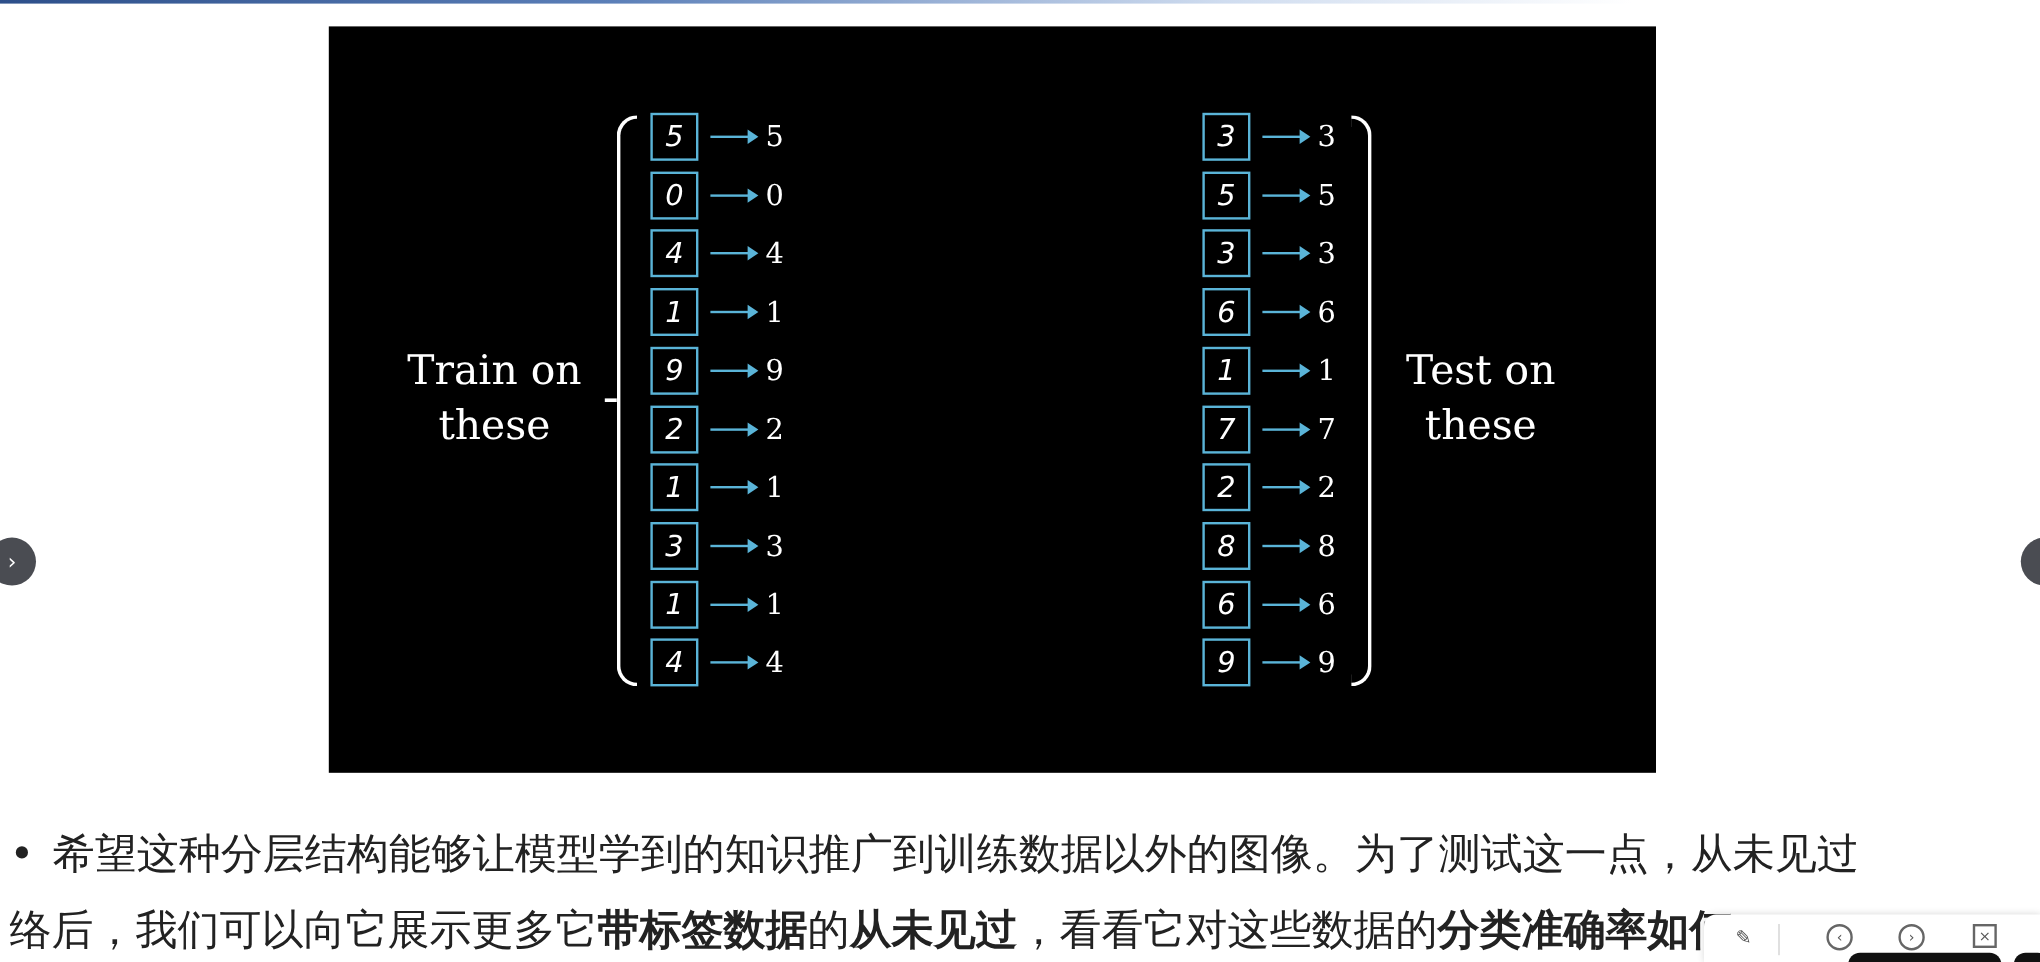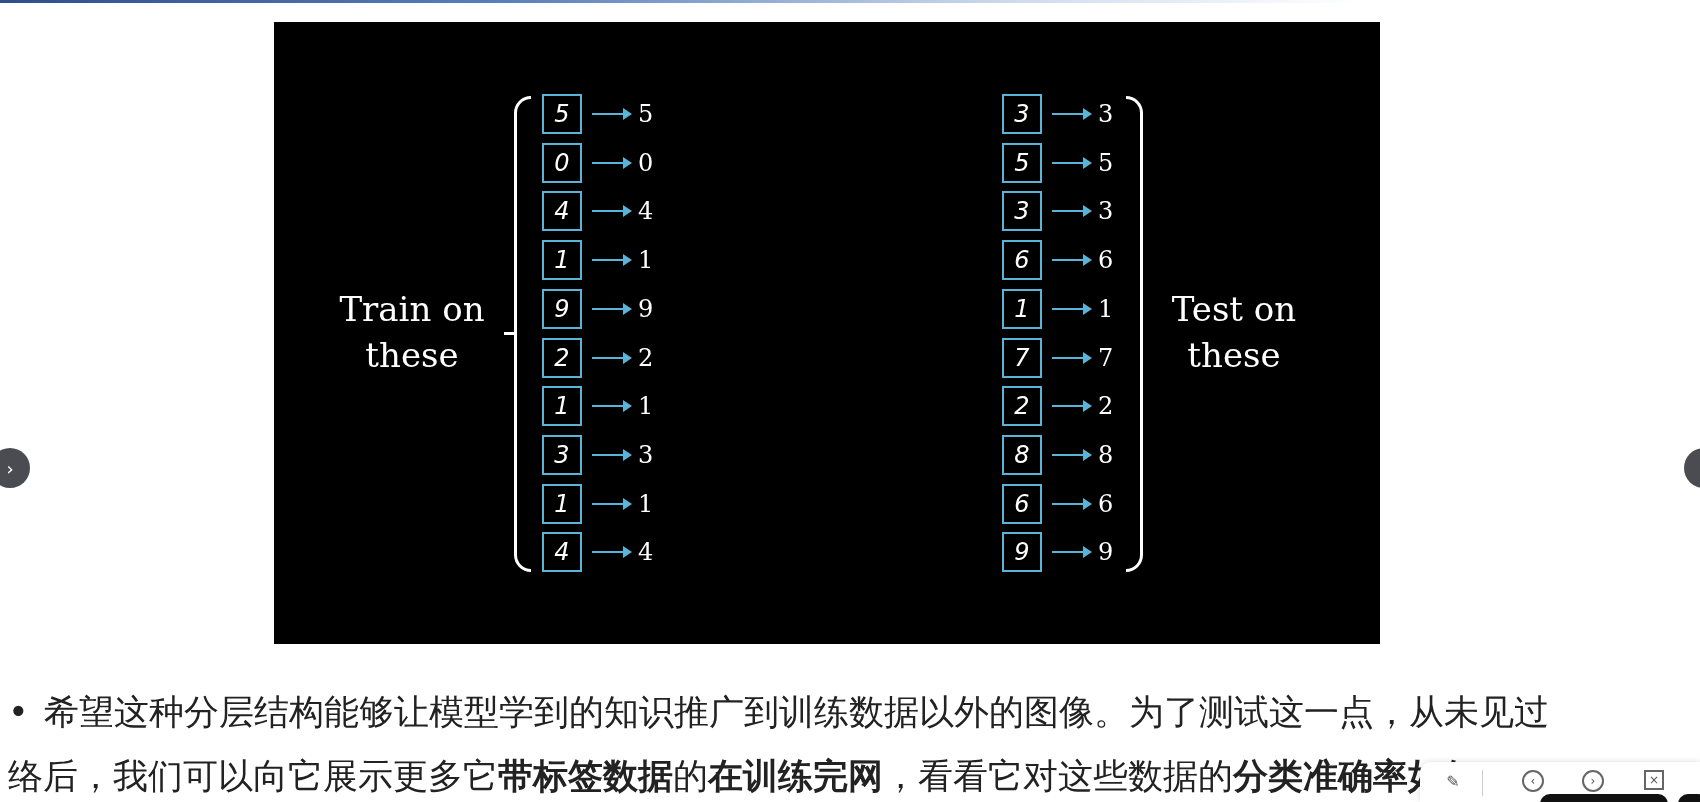--- a/index.html
+++ b/index.html
@@ -152,21 +152,21 @@
 
 <div class="nav-circle" style="left:-10px; top:448px;">
   <span>›</span>
 </div>
 <div class="nav-circle" style="left:1684px; top:448px;">
   
 </div>
 
 <div class="para">
   <div><span class="bullet">•</span><span>希望这种分层结构能够让模型学到的知识推广到训练数据以外的图像。为了测试这一点，从未见过</span></div>
-  <div><span>络后，我们可以向它展示更多它</span><b>带标签数据</b><span>的</span><b>在训练完网</b><span>，看看它对这些数据的</span><b>分类准确率如何</b></div>
+  <div><span>络后，我们可以向它展示更多它</span><b>带标签数据</b><span>的</span><b>从未见过</b><span>，看看它对这些数据的</span><b>分类准确率如何</b></div>
 </div>
 
 <div class="toolbar">
   <div class="tb-icon" style="left:22px;">✎</div>
   <div class="tb-sep"></div>
   <div class="tb-icon tb-circle" style="left:102px;">‹</div>
   <div class="tb-icon tb-circle" style="left:162px;">›</div>
   <div class="tb-icon" style="left:224px; border:2px solid #666; width:16px; height:16px; font-size:12px;">×</div>
 </div>
 <div class="dark-pill" style="left:1540px; width:128px;"></div>

